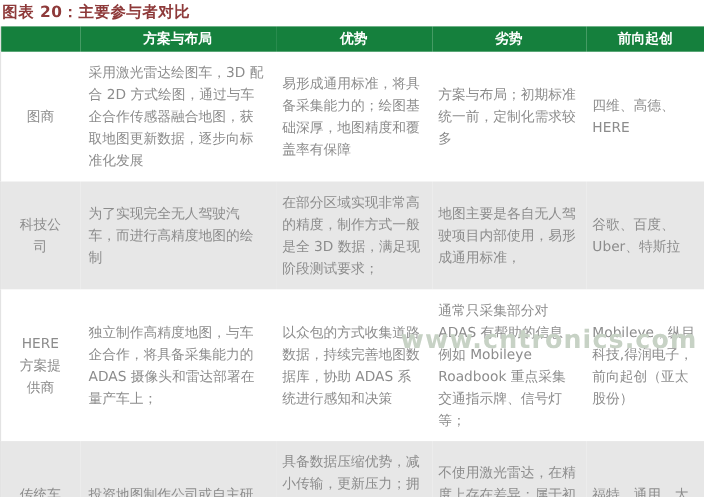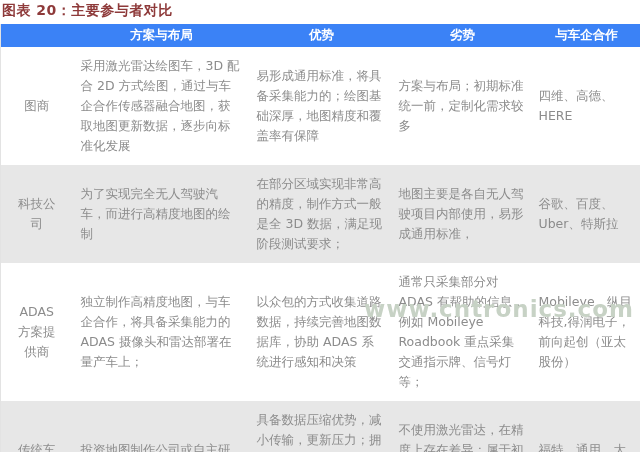--- a/index.html
+++ b/index.html
@@ -27,21 +27,21 @@
     border-bottom: 2px solid #9b9b9b;
     border-left: 1px solid #e3e3e3;
   }
   col.c1 { width: 72px; }
   col.c2 { width: 178px; }
   col.c3 { width: 142px; }
   col.c4 { width: 140px; }
   col.c5 { width: 108px; }
 
   thead th {
-    background: #3b82f6;
+    background: #15803d;
     color: #ffffff;
     font-size: 12.5px;
     font-weight: bold;
     height: 23px;
     text-align: center;
     vertical-align: middle;
     padding: 0;
   }
 
   tbody td {
@@ -84,40 +84,40 @@
         <col class="c3">
         <col class="c4">
         <col class="c5">
     </colgroup>
     <thead>
       <tr>
         <th></th>
         <th>方案与布局</th>
         <th>优势</th>
         <th>劣势</th>
-        <th>与车企合作</th>
+        <th>前向起创</th>
       </tr>
     </thead>
     <tbody>
       <tr>
         <td class="label">图商</td>
         <td class="plan">采用激光雷达绘图车，3D 配合 2D 方式绘图，通过与车企合作传感器融合地图，获取地图更新数据，逐步向标准化发展</td>
         <td>易形成通用标准，将具备采集能力的；绘图基础深厚，地图精度和覆盖率有保障</td>
         <td>方案与布局；初期标准统一前，定制化需求较多</td>
         <td>四维、高德、HERE</td>
       </tr>
       <tr class="alt">
         <td class="label">科技公司</td>
         <td class="plan">为了实现完全无人驾驶汽车，而进行高精度地图的绘制</td>
         <td>在部分区域实现非常高的精度，制作方式一般是全 3D 数据，满足现阶段测试要求；</td>
         <td>地图主要是各自无人驾驶项目内部使用，易形成通用标准，</td>
         <td>谷歌、百度、Uber、特斯拉</td>
       </tr>
       <tr>
-        <td class="label">ADAS 方案提供商</td>
+        <td class="label">HERE 方案提供商</td>
         <td class="plan">独立制作高精度地图，与车企合作，将具备采集能力的 ADAS 摄像头和雷达部署在量产车上；</td>
         <td>以众包的方式收集道路数据，持续完善地图数据库，协助 ADAS 系统进行感知和决策</td>
         <td>通常只采集部分对 ADAS 有帮助的信息，例如 Mobileye Roadbook 重点采集交通指示牌、信号灯等；</td>
         <td>Mobileye，纵目科技,得润电子，前向起创（亚太股份）</td>
       </tr>
       <tr class="alt">
         <td class="label">传统车企</td>
         <td class="plan">投资地图制作公司或自主研发的方式来掌握高精度地图</td>
         <td>具备数据压缩优势，减小传输，更新压力；拥有数量庞大的量产车资源，通过众包方式快速积累数据；</td>
         <td>不使用激光雷达，在精度上存在差异；属于初创公司，绘图成本较大，存在经营压力</td>

